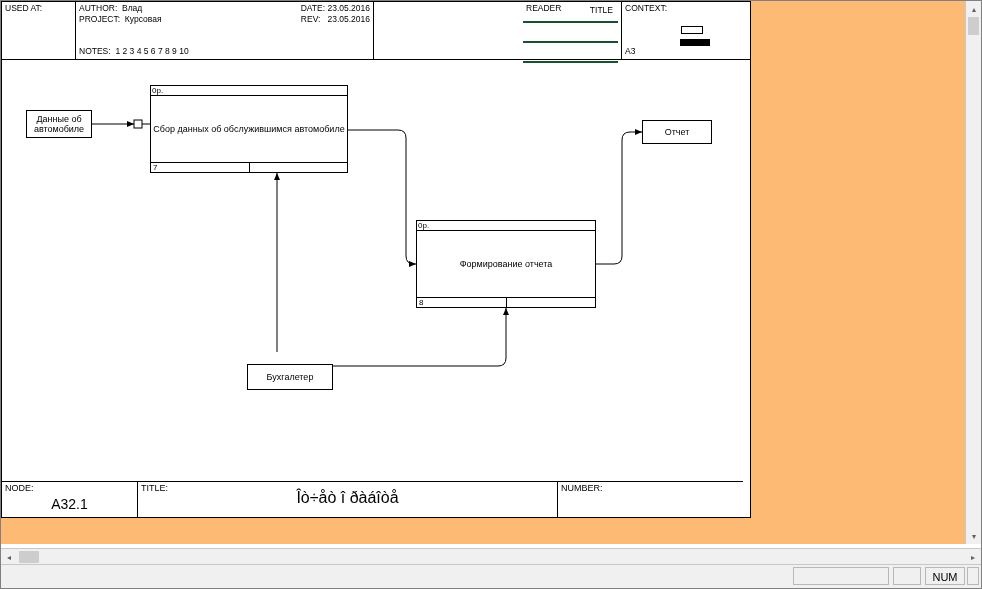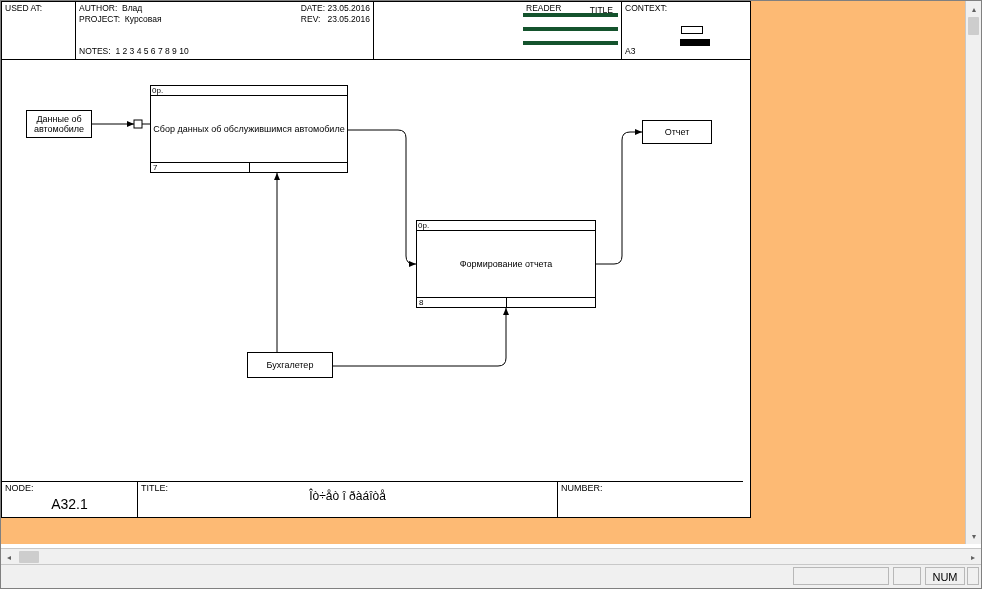--- a/index.html
+++ b/index.html
@@ -12,33 +12,33 @@
   .hdr .cell{position:absolute;border-right:1px solid #000;padding:1px 3px 0 3px;line-height:11px;}
   .hdr .used{left:0;top:0;width:74px;height:58px;}
   .hdr .auth{left:74px;top:0;width:298px;height:58px;}
   .hdr .auth .row{position:absolute;left:3px;}
   .hdr .auth .date{position:absolute;right:3px;}
   .hdr .status-col{left:372px;top:0;width:146px;height:58px;}
   .hdr .status-col .srow{height:14px;border-bottom:1px solid #000;padding:1px 3px;}
   .hdr .status-col .srow:last-child{border-bottom:none;height:16px;}
   .hdr .status-col .blackbox{position:absolute;left:0;top:0;width:11px;height:14px;background:#000;}
   .hdr .reader{left:518px;top:0;width:102px;height:58px;}
-  .hdr .reader .rrow{height:14px;border-bottom:4px solid #14532d;}
+  .hdr .reader .rrow{height:20px;border-bottom:2px solid #14532d;}
   .hdr .reader .rrow:last-child{border-bottom:none;height:16px;}
   .hdr .reader .lbl{padding:1px 3px;}
   .hdr .context{left:620px;top:0;width:129px;height:58px;border-right:none;}
   .hdr .context .cswatch{position:absolute;right:48px;top:24px;width:22px;height:8px;border:1px solid #000;background:#fff;}
   .hdr .context .cblack{position:absolute;right:41px;top:37px;width:30px;height:7px;background:#000;}
   
   .ftr{position:absolute;left:0;bottom:0;right:7px;height:36px;border-top:1px solid #000;font-size:9px;}
   .ftr .fcell{position:absolute;top:0;height:36px;border-right:1px solid #000;padding:1px 3px;}
   .ftr .node{left:0;width:136px;}
   .ftr .node .nodeval{position:absolute;left:0;right:0;top:14px;text-align:center;font-size:14px;}
   .ftr .title{left:136px;width:420px;}
-  .ftr .title .titleval{position:absolute;left:0;right:0;top:7px;text-align:center;font-size:12px;}
+  .ftr .title .titleval{position:absolute;left:0;right:0;top:7px;text-align:center;font-size:16px;}
   .ftr .number{left:556px;width:193px;border-right:none;}
   
   .diag{position:absolute;left:0;top:58px;right:0;bottom:36px;}
   .act{position:absolute;border:1px solid #000;background:#fff;font-size:9px;}
   .act .shadow{position:absolute;right:-5px;bottom:-5px;width:100%;height:100%;z-index:-1;
      background:repeating-linear-gradient(45deg,#000 0,#000 1px,transparent 1px,transparent 3px);}
   .act .top{border-bottom:1px solid #000;height:10px;padding:0 1px;font-size:8px;}
   .act .mid{display:flex;align-items:center;justify-content:center;text-align:center;padding:2px;}
   .act .bot{border-top:1px solid #000;height:10px;font-size:8px;padding:0 2px;position:relative;}
   .act .bot .sep{position:absolute;left:50%;top:0;bottom:0;width:0;border-left:1px solid #000;}
@@ -124,21 +124,21 @@
           <div class="bot"><span>7</span><div class="sep"></div></div>
         </div>
 
         <div class="act" style="left:414px;top:160px;width:180px;height:88px;">
           <div class="shadow"></div>
           <div class="top">0р.</div>
           <div class="mid" style="height:66px">Формирование отчета</div>
           <div class="bot"><span>8</span><div class="sep"></div></div>
         </div>
 
-        <div class="ext" style="left:245px;top:292px;width:86px;height:26px;">
+        <div class="ext" style="left:245px;top:304px;width:86px;height:26px;">
           <div class="shadow"></div>
           <span>Бухгалетер</span>
         </div>
 
         <div class="ext" style="left:640px;top:60px;width:70px;height:24px;">
           <div class="shadow"></div>
           <span>Отчет</span>
         </div>
 
         <svg class="arrows">

